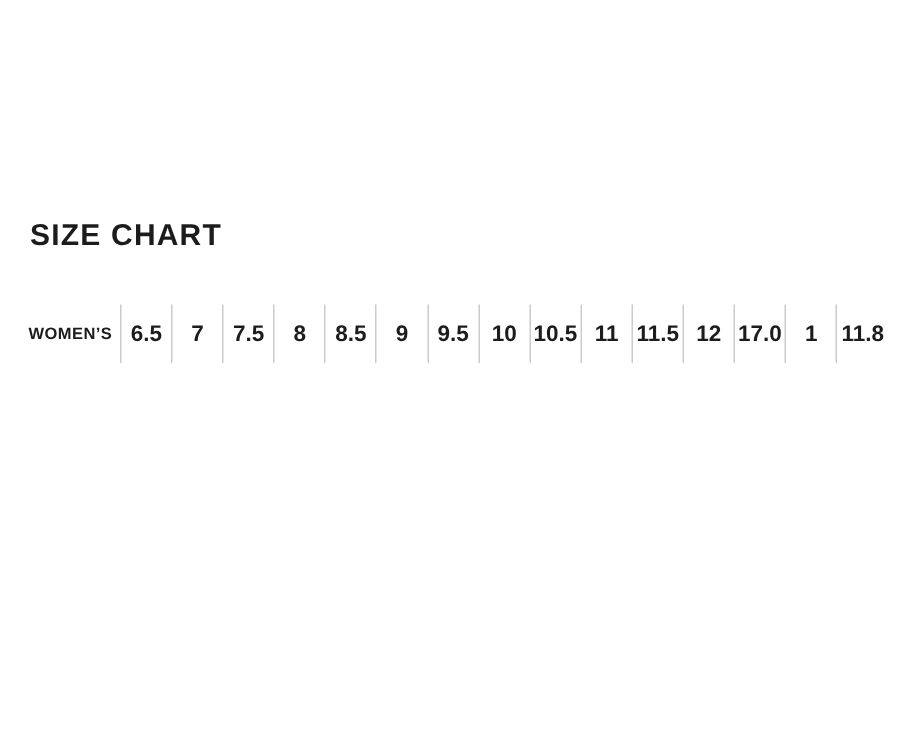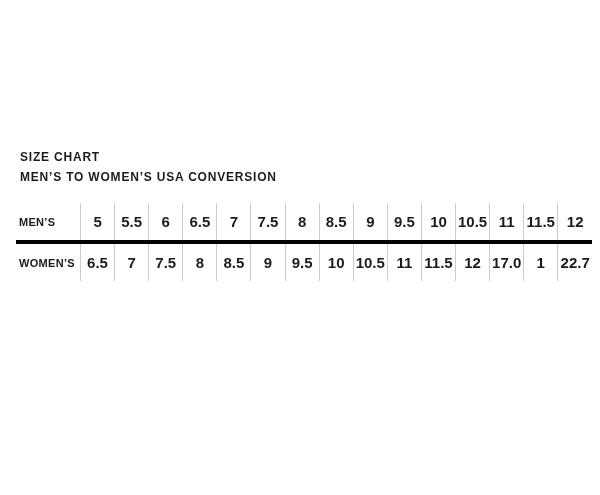--- a/index.html
+++ b/index.html
@@ -16,21 +16,21 @@
     font-family: "Liberation Sans", "DejaVu Sans", sans-serif;
     color: #1c1c1c;
   }
   .title-block {
     position: absolute;
     left: 20px;
     top: 147px;
   }
   .title-line {
     display: block;
-    font-size: 12px;
+    font-size: 20px;
     line-height: 20px;
     font-weight: 700;
     letter-spacing: 0.8px;
     color: #1c1c1c;
     white-space: nowrap;
   }
   .size-table {
     position: absolute;
     left: 16px;
     top: 203px;
@@ -73,57 +73,38 @@
     white-space: nowrap;
   }
 </style>
 </head>
 <body>
 
 <div id="canvas">
 
   <div class="title-block">
     <span class="title-line">SIZE CHART</span>
-    <span class="title-line">MEN’S TO WOMEN’S USA CONVERSION</span>
   </div>
 
   <table class="size-table">
     <tbody>
-        <tr>
-          <th>MEN’S</th>
-          <td>5</td>
-          <td>5.5</td>
-          <td>6</td>
-          <td>6.5</td>
-          <td>7</td>
-          <td>7.5</td>
-          <td>8</td>
-          <td>8.5</td>
-          <td>9</td>
-          <td>9.5</td>
-          <td>10</td>
-          <td>10.5</td>
-          <td>11</td>
-          <td>11.5</td>
-          <td>12</td>
-        </tr>
         <tr>
           <th>WOMEN’S</th>
           <td>6.5</td>
           <td>7</td>
           <td>7.5</td>
           <td>8</td>
           <td>8.5</td>
           <td>9</td>
           <td>9.5</td>
           <td>10</td>
           <td>10.5</td>
           <td>11</td>
           <td>11.5</td>
           <td>12</td>
           <td>17.0</td>
           <td>1</td>
-          <td>22.7</td>
+          <td>11.8</td>
         </tr>
       </tbody>
   </table>
 
 </div>
 
 </body></html>

